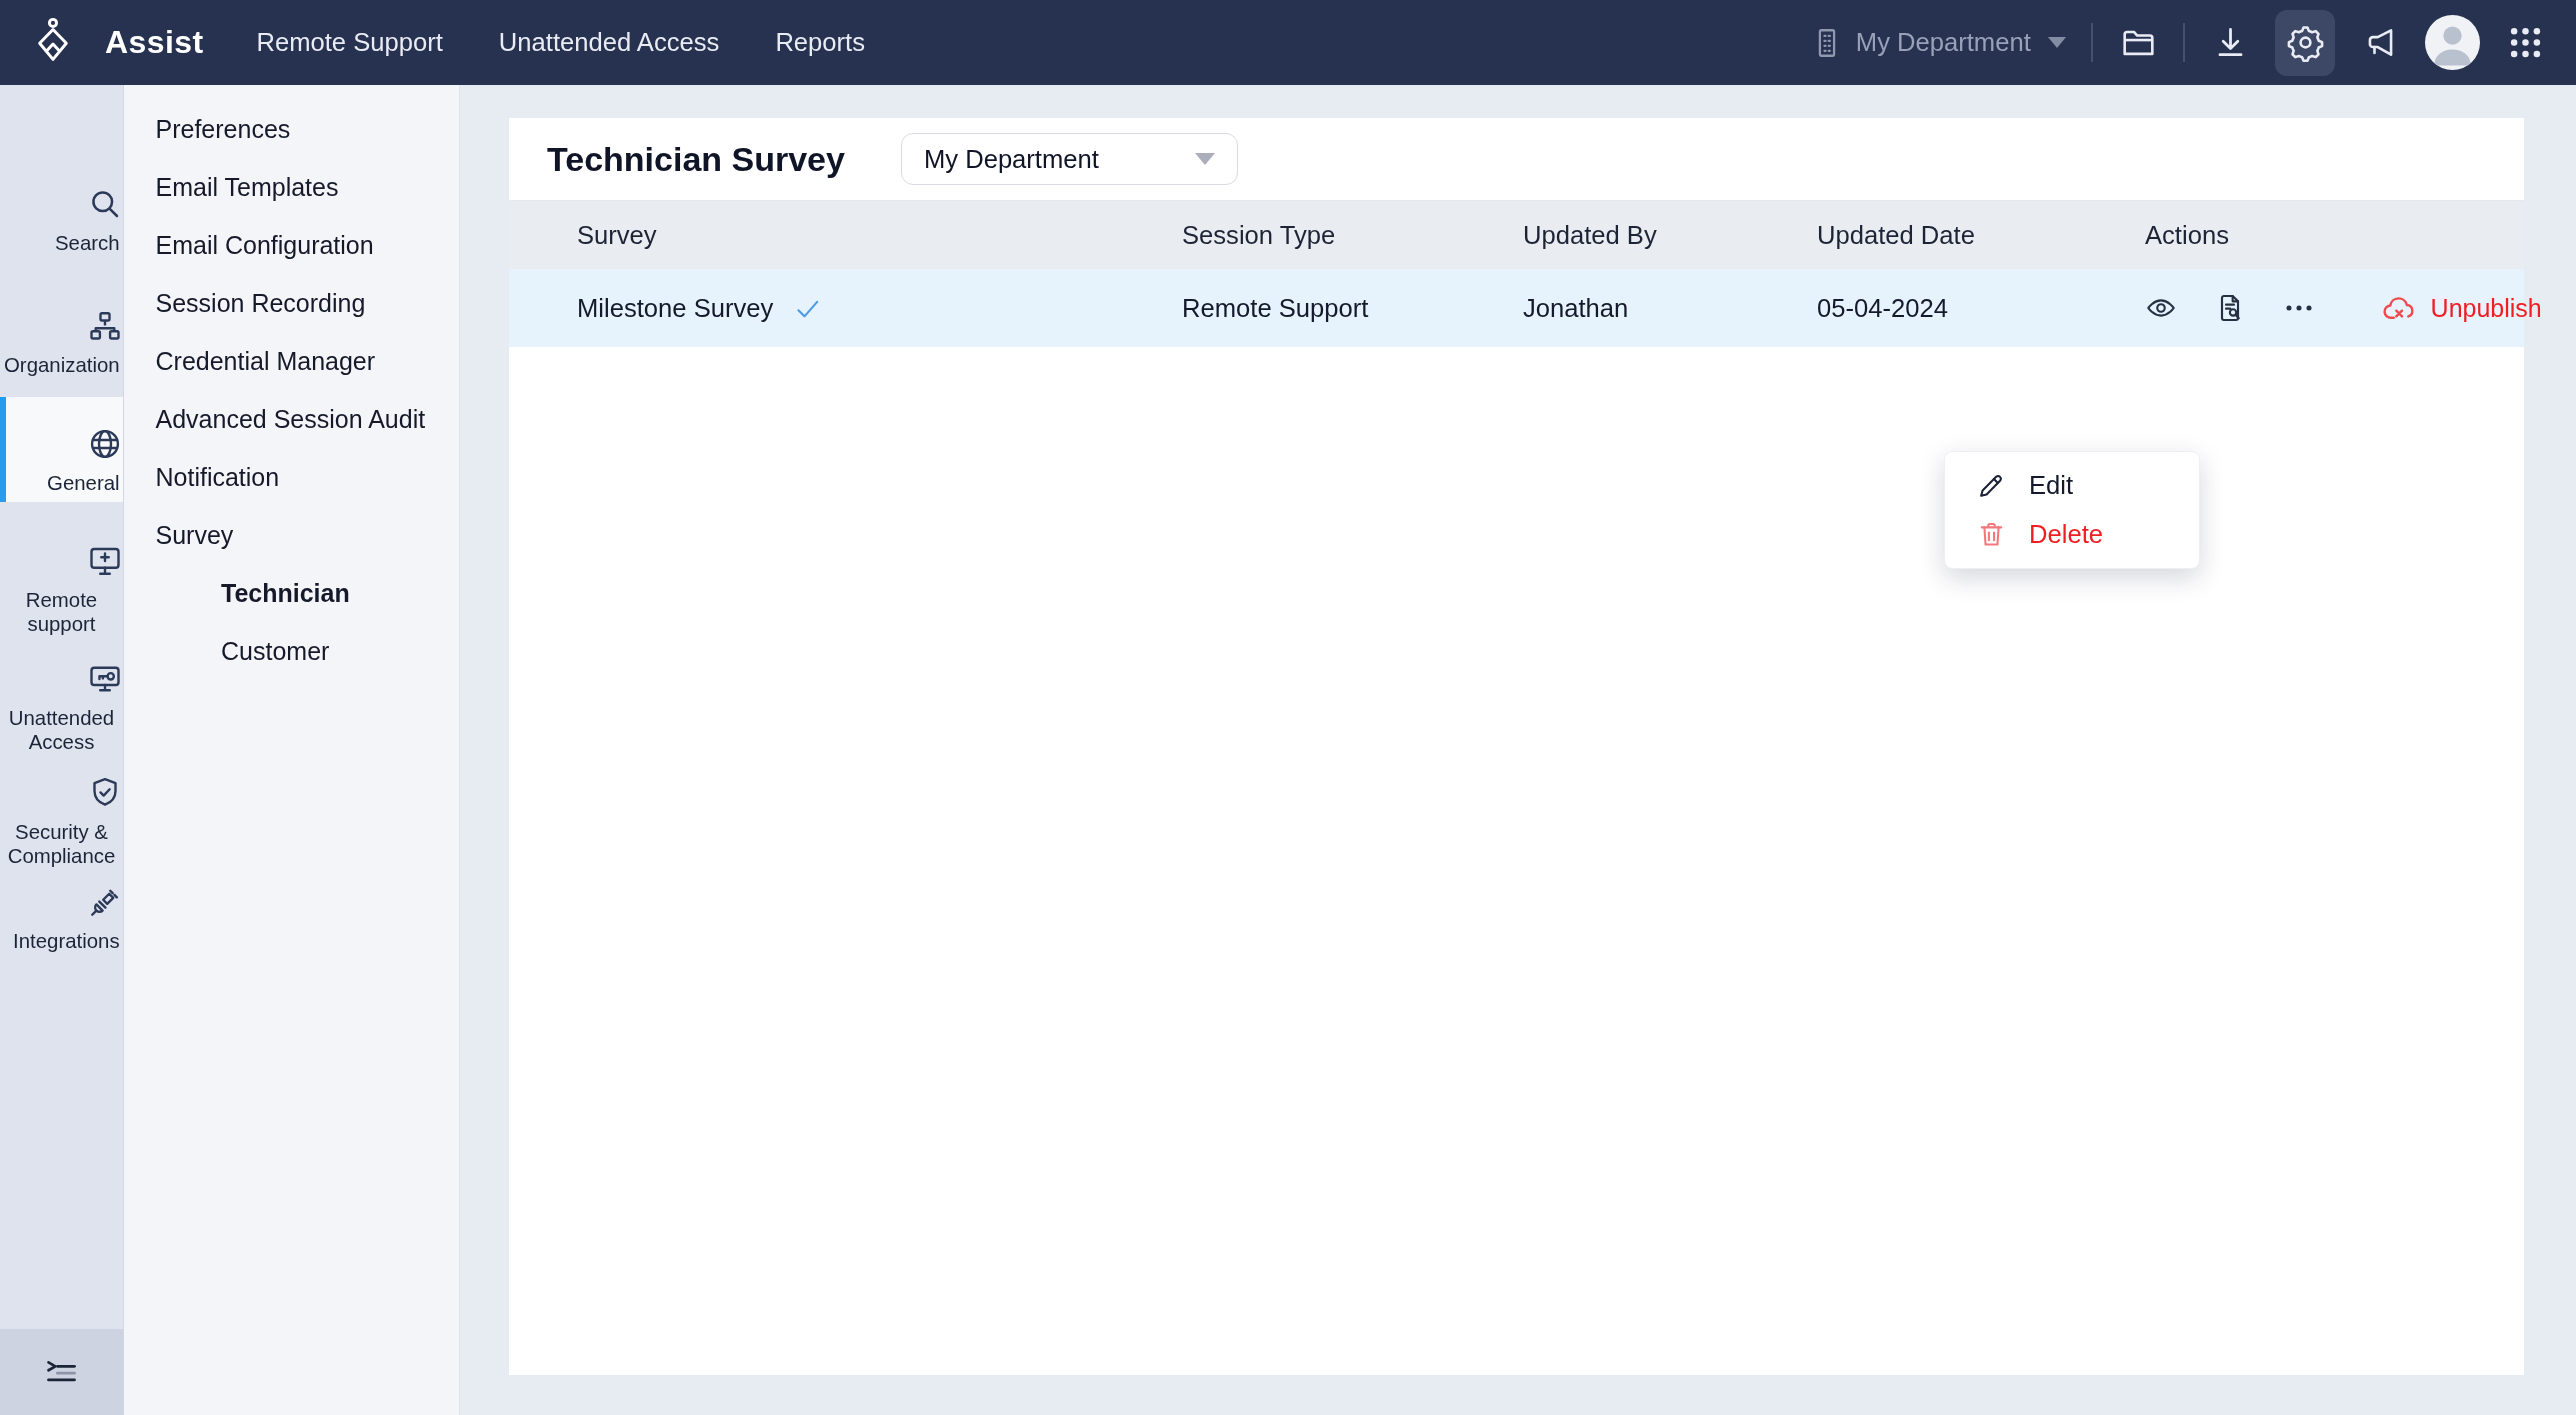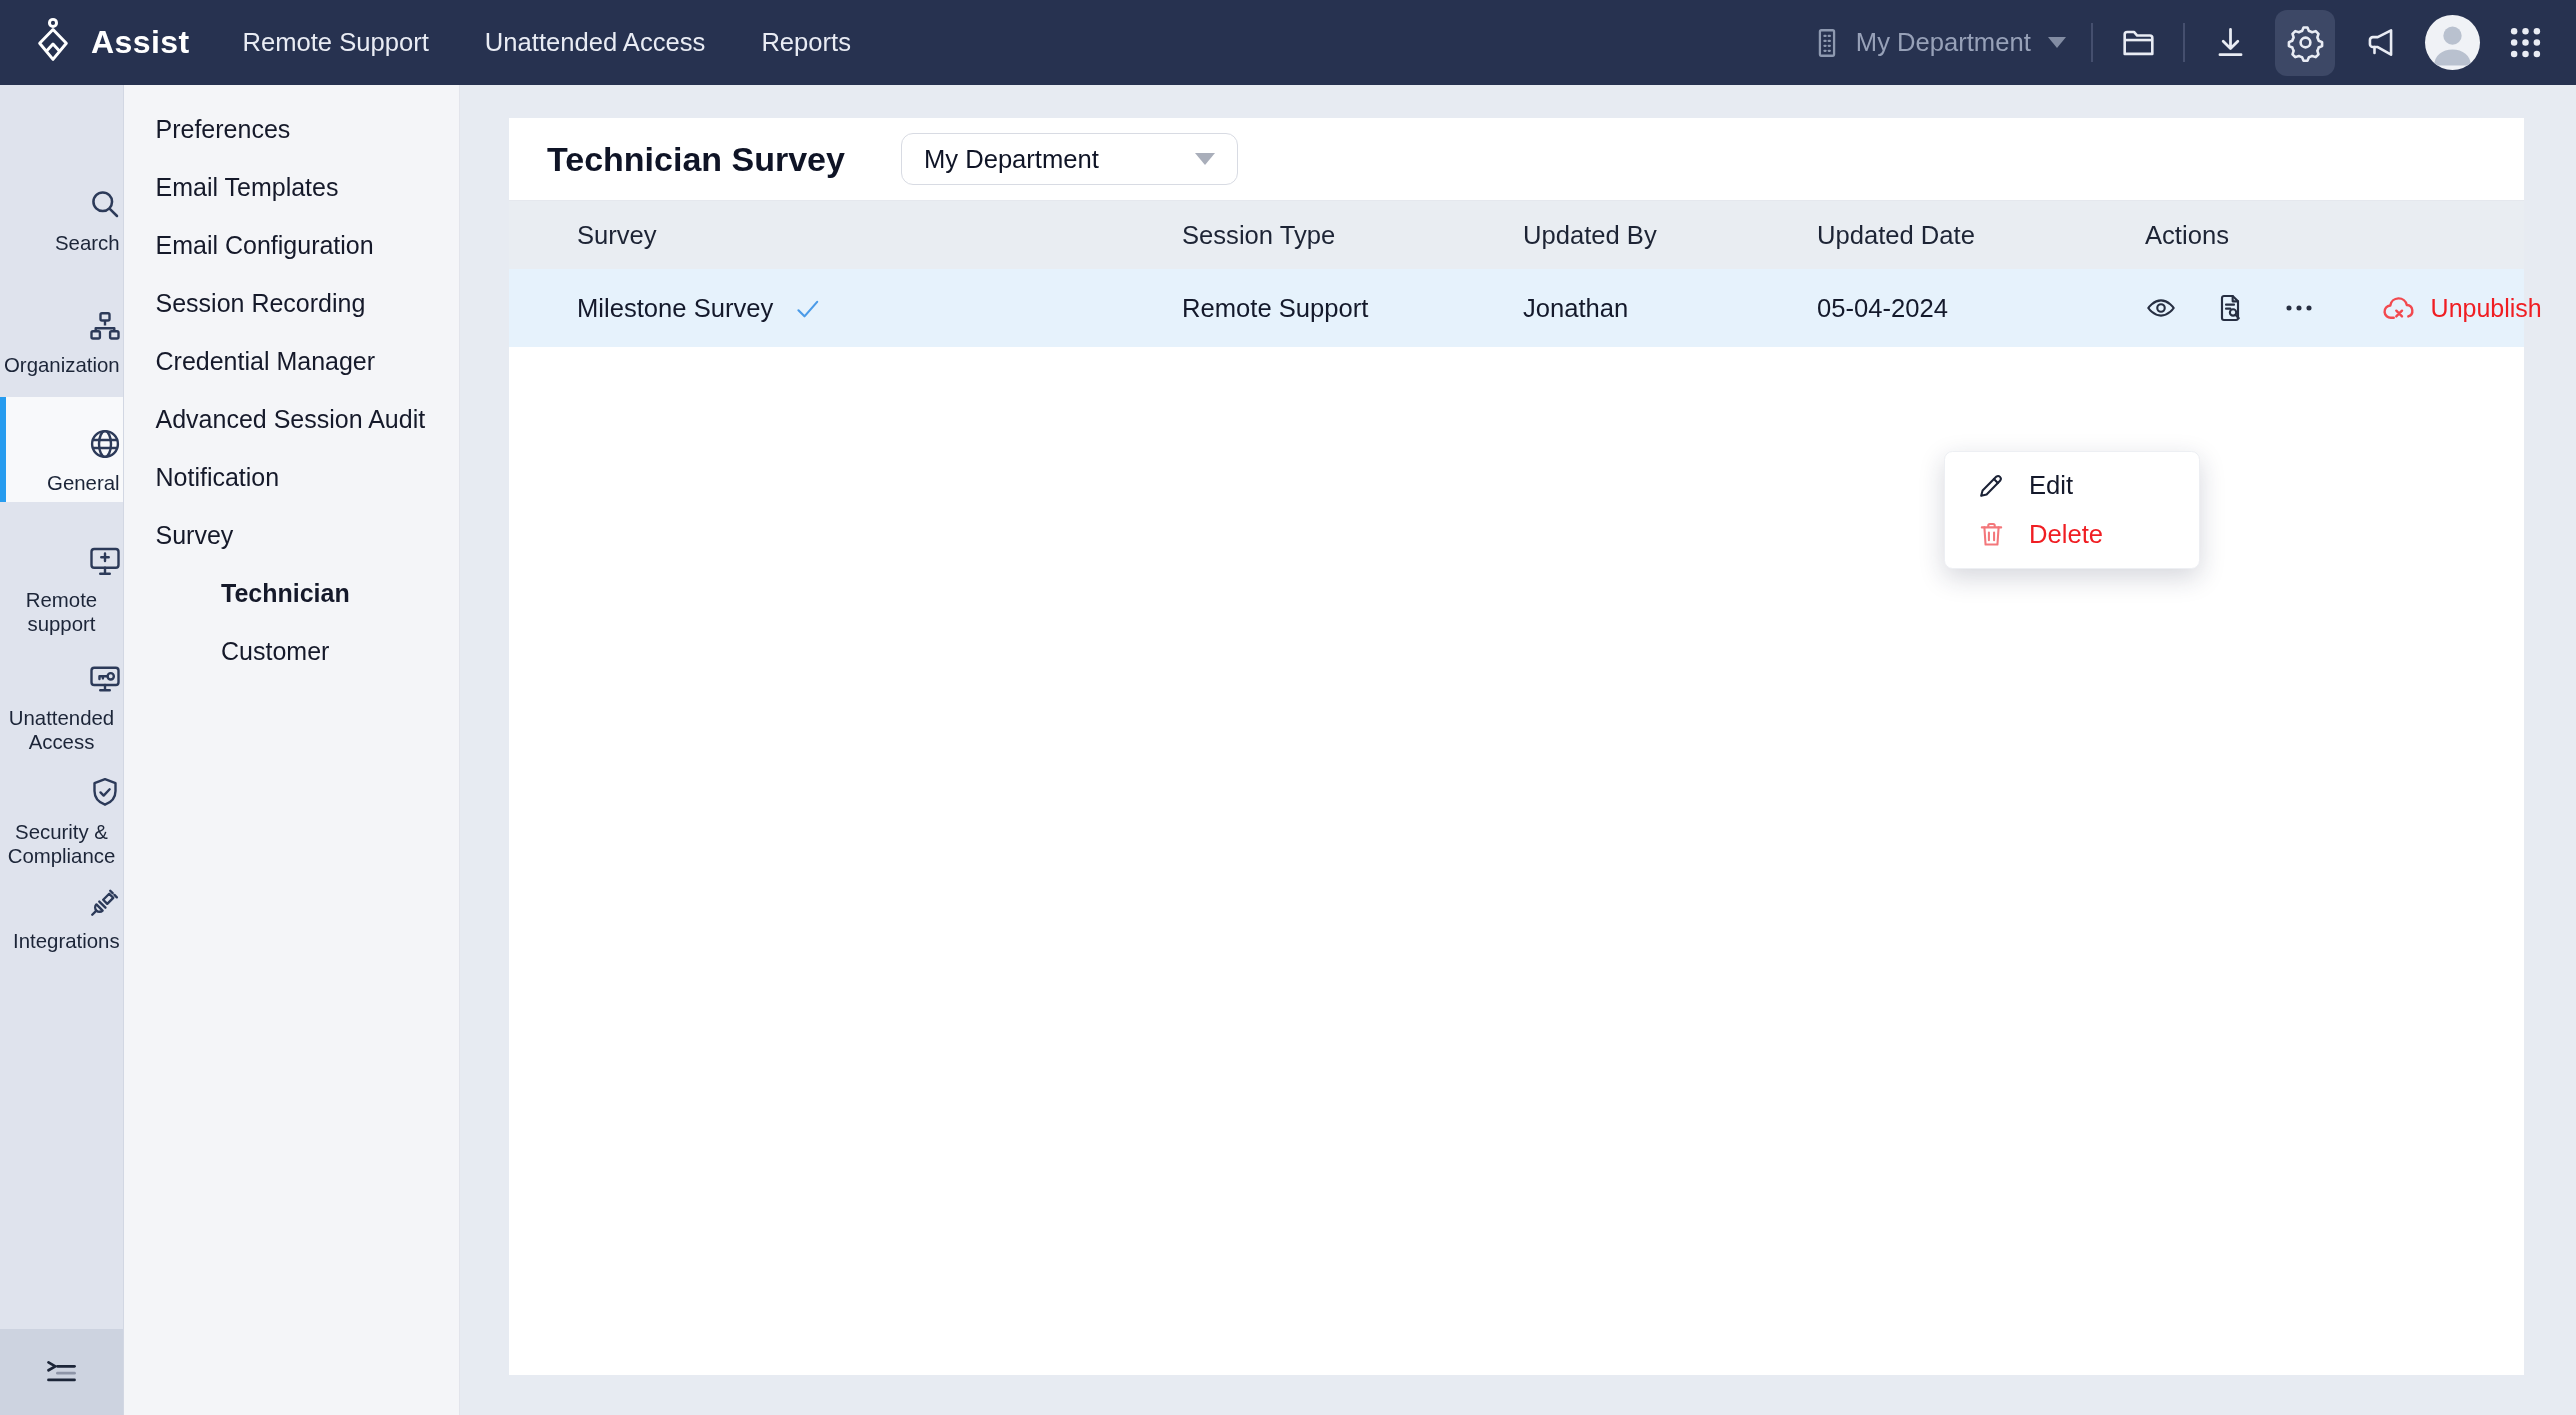--- a/index.html
+++ b/index.html
@@ -4,21 +4,21 @@
 <style>
   * { margin:0; padding:0; box-sizing:border-box; }
   html,body { width:2576px; height:1416px; overflow:hidden; background:#E7EBF2;
     font-family:"Liberation Sans", sans-serif; }
   svg { display:block; }
 
   
   .topbar { position:absolute; left:0; top:0; width:2576px; height:85px;
     background:#273250; display:flex; align-items:center; padding:0 31px 0 29px; z-index:30; }
   .logo { width:48px; height:51px; color:#FFFFFF; }
-  .brand { color:#FFFFFF; font-size:32px; font-weight:600; margin-left:14px; letter-spacing:0.4px; }
+  .brand { color:#FFFFFF; font-size:32px; font-weight:600; margin-left:28px; letter-spacing:0.4px; }
   .topnav { display:flex; gap:56px; margin-left:53px; }
   .topnav .nav-item { color:#E9ECF4; font-size:25.6px; cursor:pointer; }
   .top-right { margin-left:auto; display:flex; align-items:center; gap:25.6px; }
   .dept { display:flex; align-items:center; gap:12px; color:#97A1B8; font-size:25.6px; cursor:pointer; }
   .dept svg { color:#8E99B0; }
   .caret-down { width:0; height:0; border-left:9.4px solid transparent; border-right:9.4px solid transparent;
     border-top:11px solid #828CA3; margin-left:5.1px; }
   .tb-divider { width:1.7px; height:39px; background:#454F6E; }
   .tb-icon { width:39px; height:39px; color:#E9ECF4; cursor:pointer; }
   .tb-icon-wrap { padding:0; display:flex; align-items:center; justify-content:center; }

